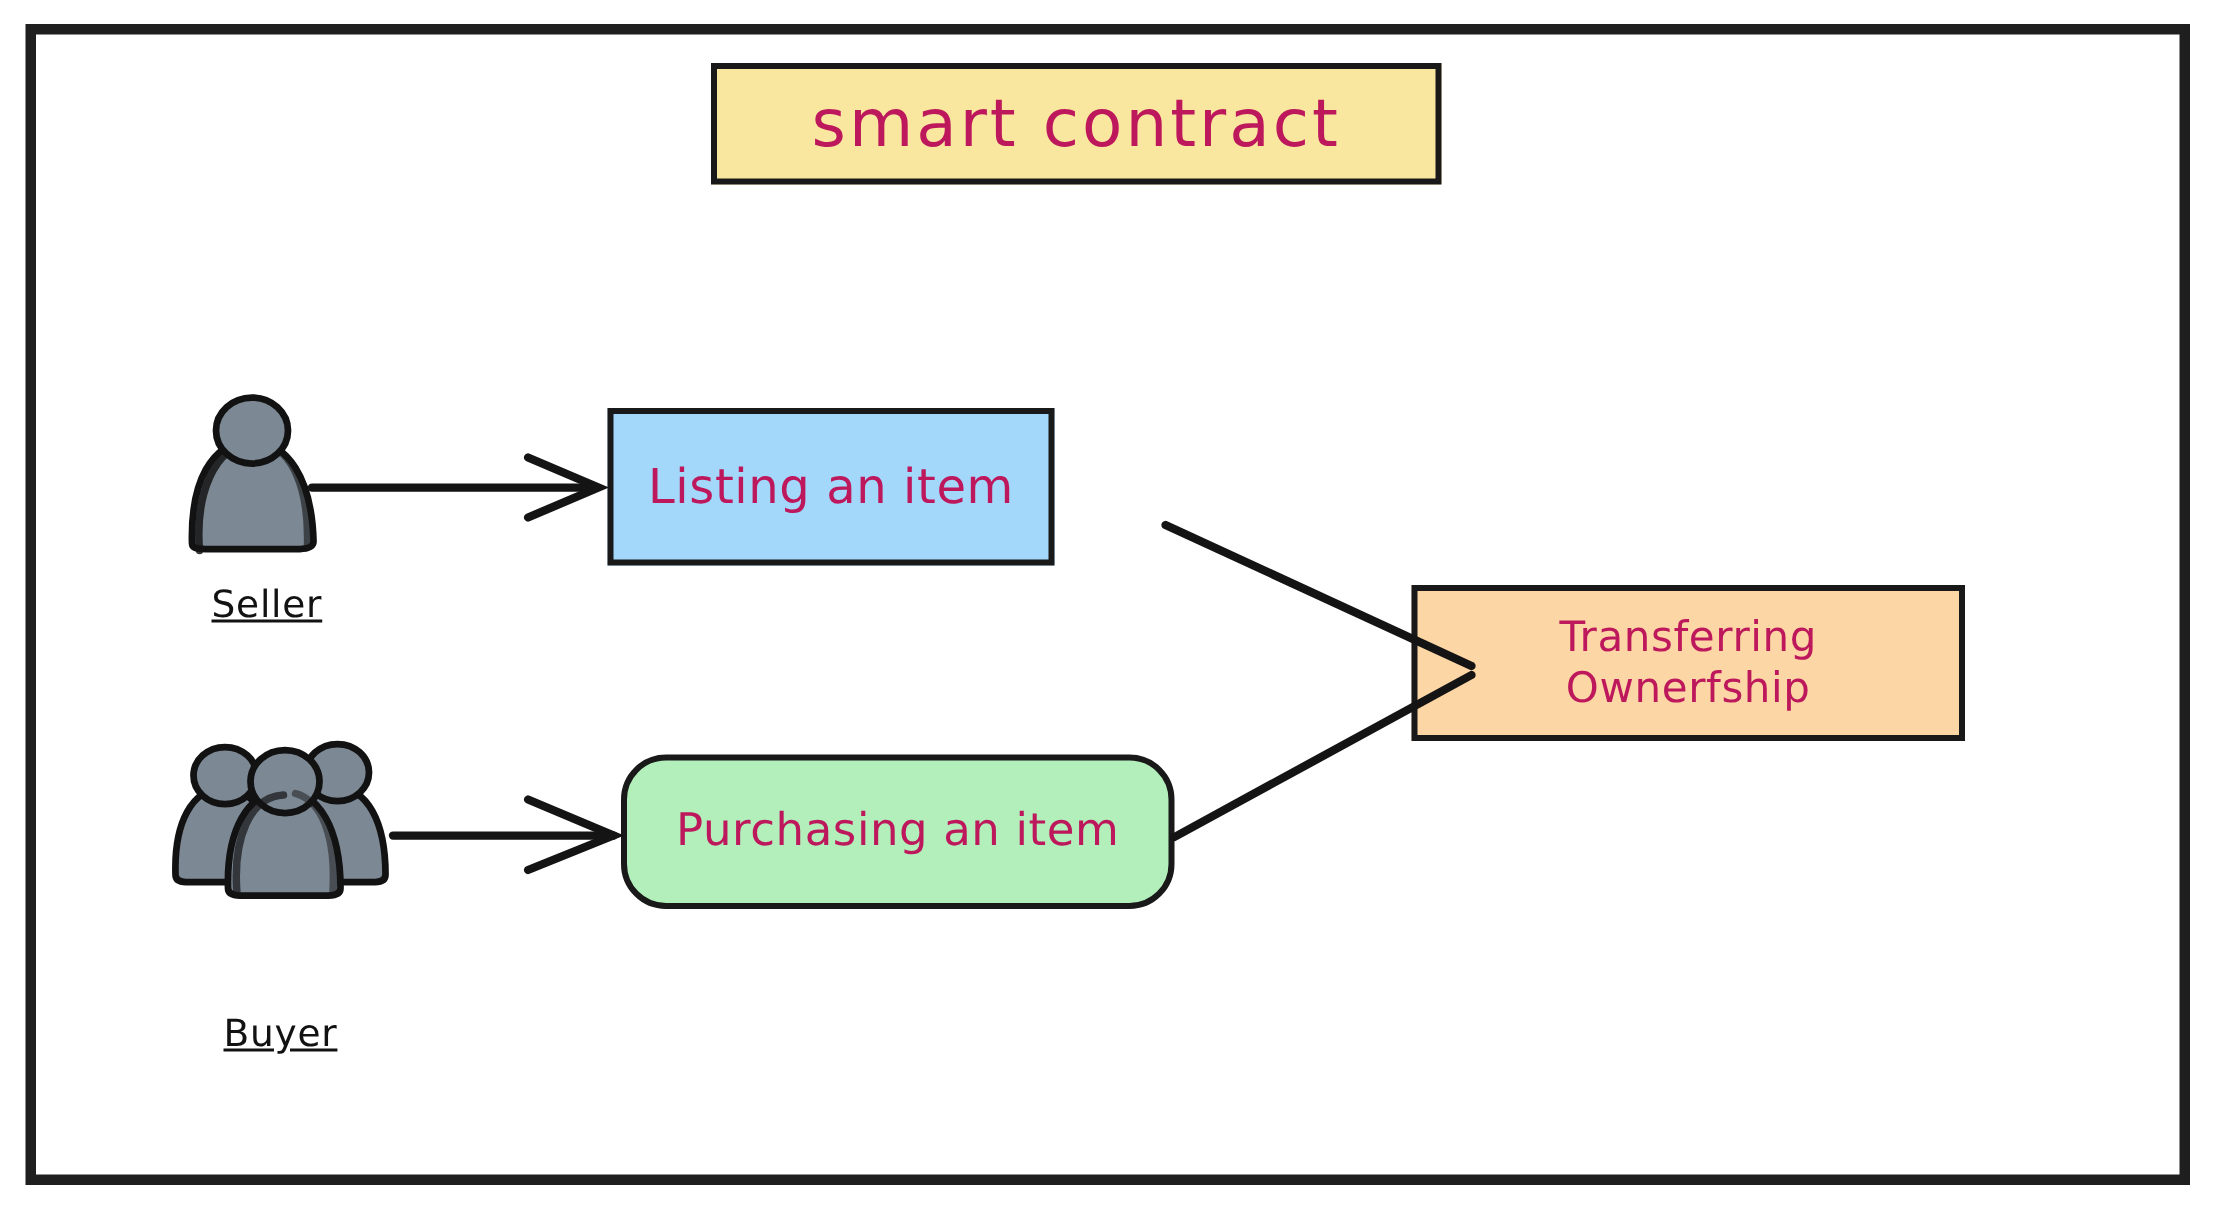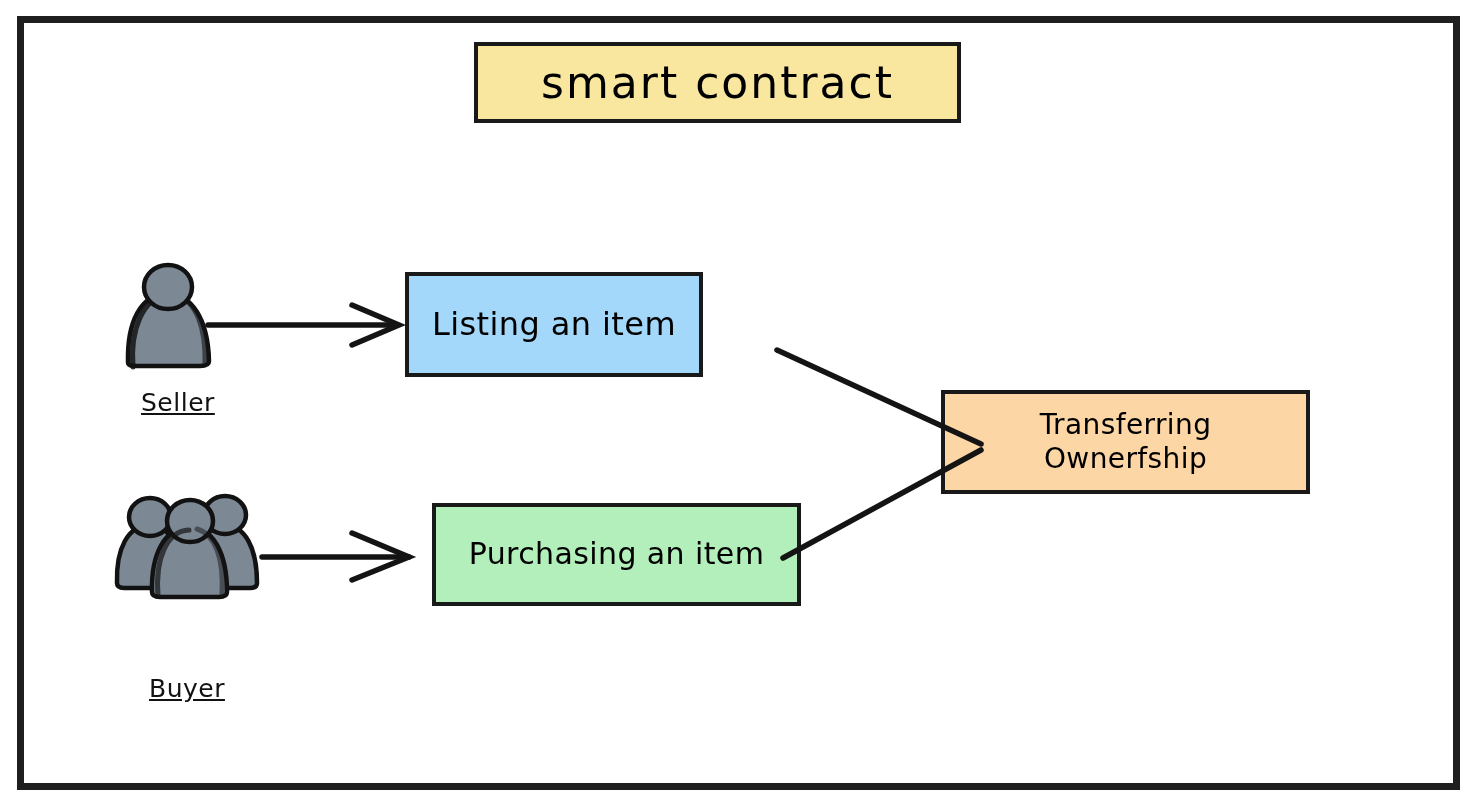--- a/index.html
+++ b/index.html
@@ -33,21 +33,21 @@
 
   
   .node {
     position: absolute;
     box-sizing: border-box;
     border: 4px solid #191919;
     display: flex;
     align-items: center;
     justify-content: center;
     text-align: right;
-    color: #000000;
+    color: #be185d;
     font-family: "DejaVu Sans", sans-serif;
     line-height: 1.22;
     letter-spacing: 0.4px;
   }
 
   .node-title {
     left: 474px;
     top: 42px;
     width: 487px;
     height: 81px;
@@ -59,26 +59,27 @@
   .node-listing {
     left: 405px;
     top: 272px;
     width: 298px;
     height: 105px;
     background: #A3D8FA;
     font-size: 32px;
   }
 
   .node-purchasing {
-    left: 432px;
+    left: 414px;
     top: 503px;
     width: 369px;
     height: 103px;
     background: #B3EFBB;
     font-size: 30px;
+    border-radius: 30px;
   }
 
   .node-transfer {
     left: 941px;
     top: 390px;
     width: 369px;
     height: 104px;
     background: #FCD6A4;
     font-size: 28px;
     flex-direction: column;

